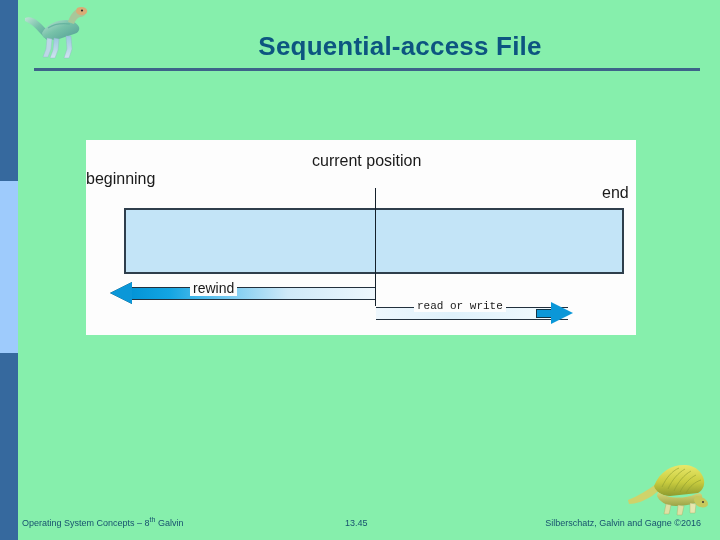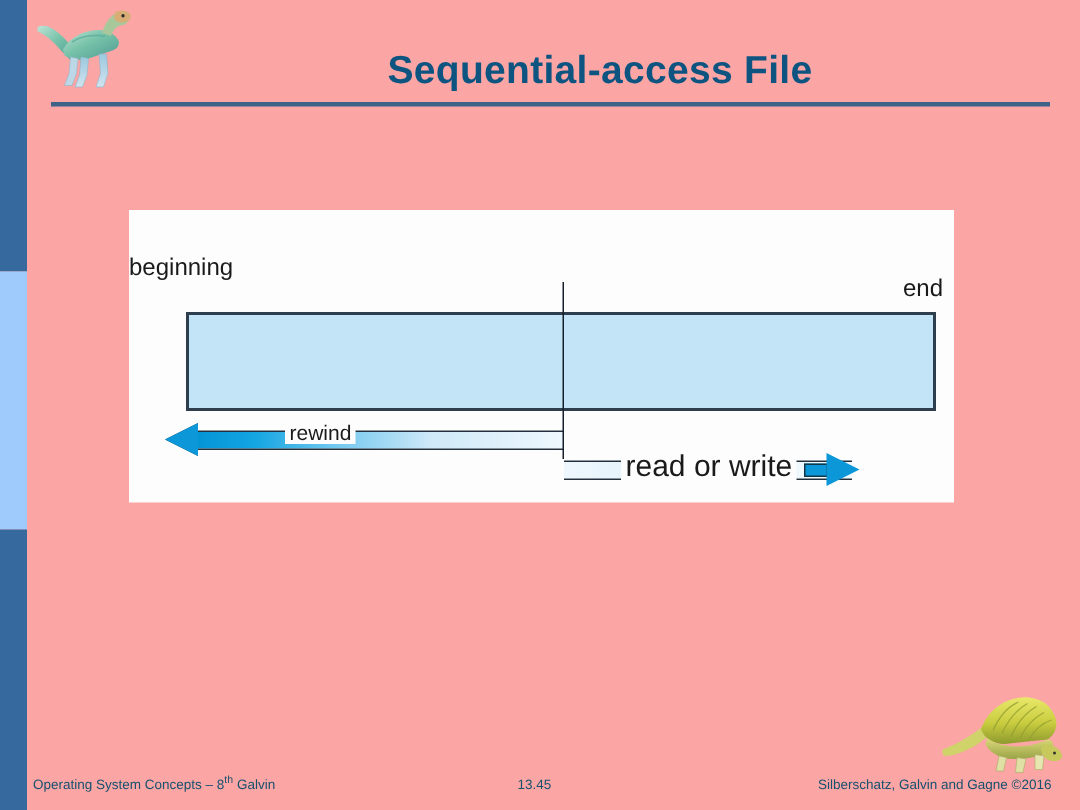--- a/index.html
+++ b/index.html
@@ -6,21 +6,21 @@
   body{
     width:720px;height:540px;
     background:#ffffff;
     font-family:"Liberation Sans", sans-serif;
     overflow:hidden;
     position:relative;
   }
   .slide{
     position:absolute;inset:0;
     width:720px;height:540px;
-    background:#fca5a5;
+    background:#86efac;
     overflow:hidden;
   }
 
   
   .railTop{
     position:absolute;left:0;top:0;width:18px;height:181px;
     background:#36699e;
   }
   .railMid{
     position:absolute;left:0;top:181px;width:18px;height:172px;
@@ -111,23 +111,23 @@
   }
   .rwBar{
     position:absolute;left:0;top:4px;width:192px;height:13px;
     box-sizing:border-box;
     border-top:1px solid #22303d;
     border-bottom:1px solid #22303d;
     background:linear-gradient(to right,#eef7fd 0%,#dff1fb 40%,#f4fbfe 100%);
   }
   .rwLabel{
     position:absolute;left:38px;top:-3px;
-    font-size:20px;color:#1a1a1a;background:#fdfdfd;
+    font-size:11px;color:#1a1a1a;background:#fdfdfd;
     padding:0 3px;
-    font-family:Liberation Sans, sans-serif;
+    font-family:Liberation Mono, monospace;
   }
   .rwHeadBody{
     position:absolute;left:160px;top:6px;width:16px;height:9px;
     background:#0b97d8;border:1px solid #103548;box-sizing:border-box;
   }
   .rwHead{
     position:absolute;left:175px;top:-1px;width:0;height:0;
     border-top:11px solid transparent;
     border-bottom:11px solid transparent;
     border-left:22px solid #0b97d8;
@@ -199,20 +199,21 @@
   </div>
 
   <div class="titleWrap">
     <div class="title">Sequential-access File</div>
   </div>
   <div class="titleRule"></div>
 
   <div class="figure">
 
     <div class="lbl lbl-beginning">beginning</div>
+    <div class="lbl lbl-current">current position</div>
     <div class="lbl lbl-end">end</div>
 
     <div class="tape"></div>
     <div class="tapeDivider"></div>
 
     <div class="rewindRow">
       <div class="rewindBar"></div>
       <div class="rewindHead"></div>
       <div class="rewindLabel">rewind</div>
     </div>

